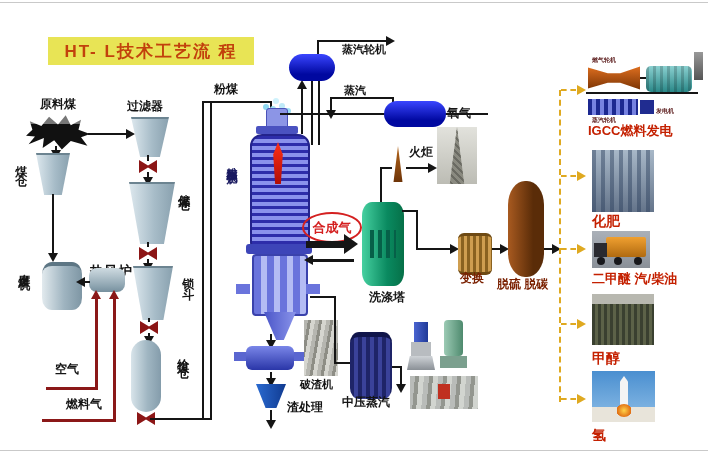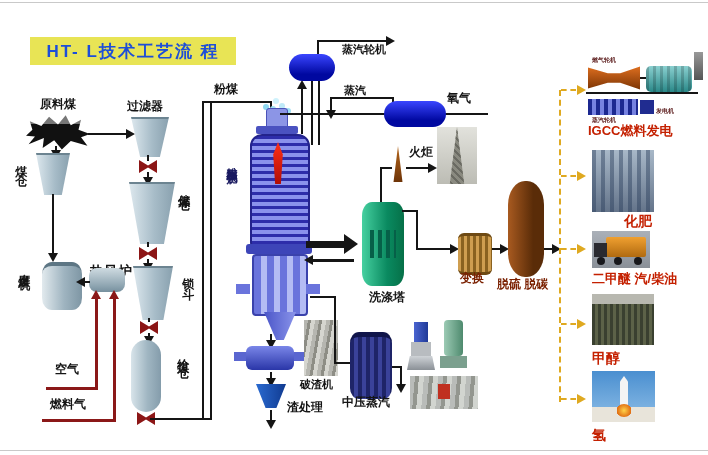--- a/index.html
+++ b/index.html
@@ -27,23 +27,23 @@
   .photo{position:absolute;}
 </style>
 </head>
 <body>
 
 <div id="canvas">
 
   <div class="l" style="left:0;top:2px;width:708px;height:1px;background:#c9c9c9;"></div>
   <div class="l" style="left:0;top:450px;width:708px;height:1px;background:#c9c9c9;"></div>
 
-  <div style="position:absolute;left:30px;top:37px;width:206px;height:28px;background:#e8e455;
+  <div style="position:absolute;left:48px;top:37px;width:206px;height:28px;background:#e8e455;
               display:flex;align-items:center;justify-content:center;font-weight:bold;font-size:17px;
-              letter-spacing:2px;color:#1d4ed8;">HT- L技术工艺流 程</div>
+              letter-spacing:2px;color:#c2410c;">HT- L技术工艺流 程</div>
 
   <div class="lb" style="left:40px;top:98px;">原料煤</div>
   <div style="position:absolute;left:26px;top:113px;width:64px;height:38px;
               background:linear-gradient(180deg,#777 0 30%,#111 30%);
               clip-path:polygon(0 60%,10% 44%,6% 22%,24% 34%,36% 10%,50% 30%,62% 6%,70% 32%,86% 18%,82% 44%,100% 55%,86% 64%,96% 86%,70% 74%,56% 96%,44% 72%,26% 92%,28% 66%,4% 82%,14% 62%);"></div>
   <div class="l" style="left:88px;top:133px;width:38px;height:2px;"></div>
   <div class="ah ar" style="left:126px;top:129px;"></div>
   <div class="l" style="left:55px;top:146px;width:2px;height:5px;"></div>
   <div class="ah ad" style="left:51px;top:150px;"></div>
 
@@ -62,21 +62,21 @@
   <div style="position:absolute;left:89px;top:268px;width:36px;height:24px;border-radius:8px;
               background:linear-gradient(180deg,#cfdbe1,#92a8b4 70%,#76909e);"></div>
   <div class="l" style="left:84px;top:281px;width:6px;height:2px;"></div>
   <div class="ah al" style="left:76px;top:277px;"></div>
 
   <div class="lb" style="left:55px;top:363px;">空气</div>
   <div class="rl" style="left:46px;top:387px;width:52px;height:3px;"></div>
   <div class="rl" style="left:95px;top:296px;width:3px;height:93px;"></div>
   <div class="ah rau" style="left:91px;top:290px;"></div>
 
-  <div class="lb" style="left:50px;top:398px;">燃料气</div>
+  <div class="lb" style="left:66px;top:398px;">燃料气</div>
   <div class="rl" style="left:42px;top:419px;width:74px;height:3px;"></div>
   <div class="rl" style="left:113px;top:296px;width:3px;height:125px;"></div>
   <div class="ah rau" style="left:109px;top:290px;"></div>
 
   <div class="lb" style="left:127px;top:100px;">过滤器</div>
   <div class="hop" style="left:131px;top:117px;width:38px;height:38px;"></div>
   <div class="l" style="left:147px;top:155px;width:2px;height:6px;"></div>
   <div class="valve" style="left:139px;top:160px;"></div>
   <div class="l" style="left:147px;top:172px;width:2px;height:6px;"></div>
   <div class="ah ad" style="left:143px;top:177px;"></div>
@@ -141,22 +141,24 @@
 
   <div class="lb" style="left:344px;top:84px;font-size:11px;">蒸汽</div>
   <div class="l" style="left:330px;top:97px;width:64px;height:2px;"></div>
   <div class="l" style="left:392px;top:97px;width:2px;height:17px;"></div>
   <div class="l" style="left:330px;top:97px;width:2px;height:14px;"></div>
   <div class="ah ad" style="left:326px;top:110px;"></div>
 
   <div class="l" style="left:280px;top:113px;width:208px;height:2px;"></div>
   <div style="position:absolute;left:384px;top:101px;width:62px;height:26px;border-radius:13px;
               background:linear-gradient(180deg,#3a46ff,#0008a0 75%);"></div>
-  <div class="lb" style="left:447px;top:92px;text-align:right;">氧气</div>
-
+  <div class="lb" style="left:447px;top:107px;text-align:right;">氧气</div>
+
+  <div style="position:absolute;left:302px;top:212px;width:56px;height:27px;border:2px solid #d42020;border-radius:50%;
+              display:flex;align-items:center;justify-content:center;font-weight:bold;font-size:13px;color:#d42020;">合成气</div>
   <div class="l" style="left:306px;top:241px;width:40px;height:7px;"></div>
   <div class="ah arBig" style="left:344px;top:234px;"></div>
   <div class="l" style="left:312px;top:259px;width:42px;height:3px;"></div>
   <div class="ah al" style="left:304px;top:255px;"></div>
 
   <div class="l" style="left:380px;top:168px;width:2px;height:36px;"></div>
   <div class="l" style="left:380px;top:167px;width:12px;height:2px;"></div>
   <div style="position:absolute;left:390px;top:146px;width:16px;height:36px;background:linear-gradient(180deg,#b4661c,#6e3408);
               clip-path:polygon(50% 0,78% 100%,22% 100%);"></div>
   <div class="lb" style="left:409px;top:146px;">火炬</div>
@@ -256,21 +258,21 @@
   <div style="position:absolute;left:694px;top:52px;width:9px;height:28px;background:linear-gradient(180deg,#999,#555);"></div>
   <div style="position:absolute;left:588px;top:99px;width:50px;height:16px;
               background:repeating-linear-gradient(90deg,#1c2890 0 4px,#7682e0 4px 8px);"></div>
   <div style="position:absolute;left:640px;top:100px;width:14px;height:14px;background:#202c90;"></div>
   <div class="lb" style="left:592px;top:117px;font-size:6px;color:#5a1a1a;">蒸汽轮机</div>
   <div class="lb" style="left:656px;top:108px;font-size:6px;color:#5a1a1a;">发电机</div>
   <div class="lb pr" style="left:588px;top:124px;font-size:13px;">IGCC燃料发电</div>
 
   <div class="photo" style="left:592px;top:150px;width:62px;height:62px;
               background:repeating-linear-gradient(90deg,rgba(40,60,90,.45) 0 4px,transparent 4px 9px),linear-gradient(180deg,#a8b8c8,#64748a);"></div>
-  <div class="lb pr" style="left:624px;top:214px;font-size:14px;">化肥</div>
+  <div class="lb pr" style="left:592px;top:214px;font-size:14px;">化肥</div>
 
   <div class="photo" style="left:592px;top:231px;width:58px;height:37px;background:linear-gradient(180deg,#aab0b8,#8a9098);">
     <div style="position:absolute;left:14px;top:6px;width:40px;height:20px;border-radius:2px;background:linear-gradient(180deg,#f0a030,#b06a10);"></div>
     <div style="position:absolute;left:2px;top:12px;width:13px;height:14px;background:#2a2a30;"></div>
     <div style="position:absolute;left:5px;top:26px;width:8px;height:8px;border-radius:50%;background:#18181c;"></div>
     <div style="position:absolute;left:22px;top:26px;width:8px;height:8px;border-radius:50%;background:#18181c;"></div>
     <div style="position:absolute;left:42px;top:26px;width:8px;height:8px;border-radius:50%;background:#18181c;"></div>
   </div>
   <div class="lb pr" style="left:592px;top:272px;font-size:13px;">二甲醚 汽/柴油</div>
 

